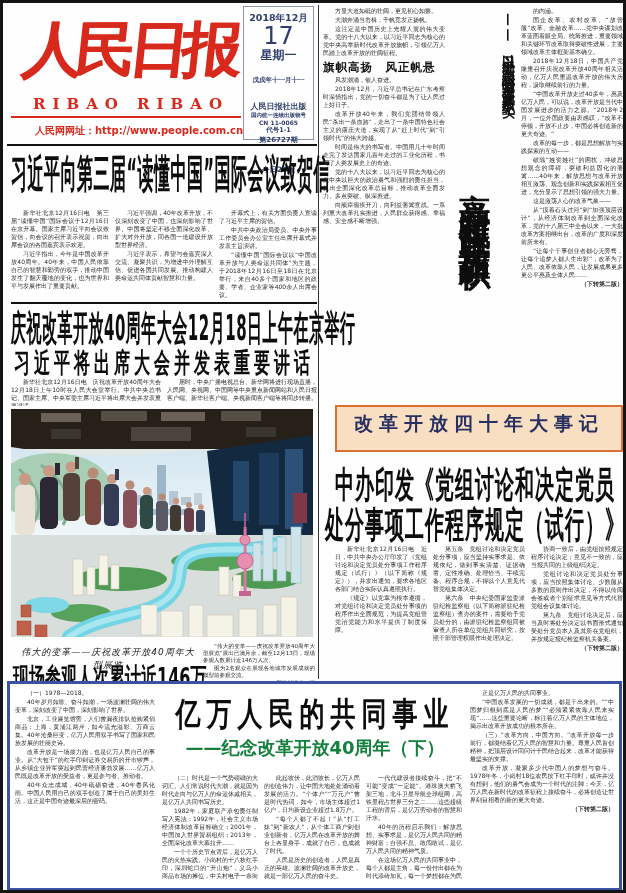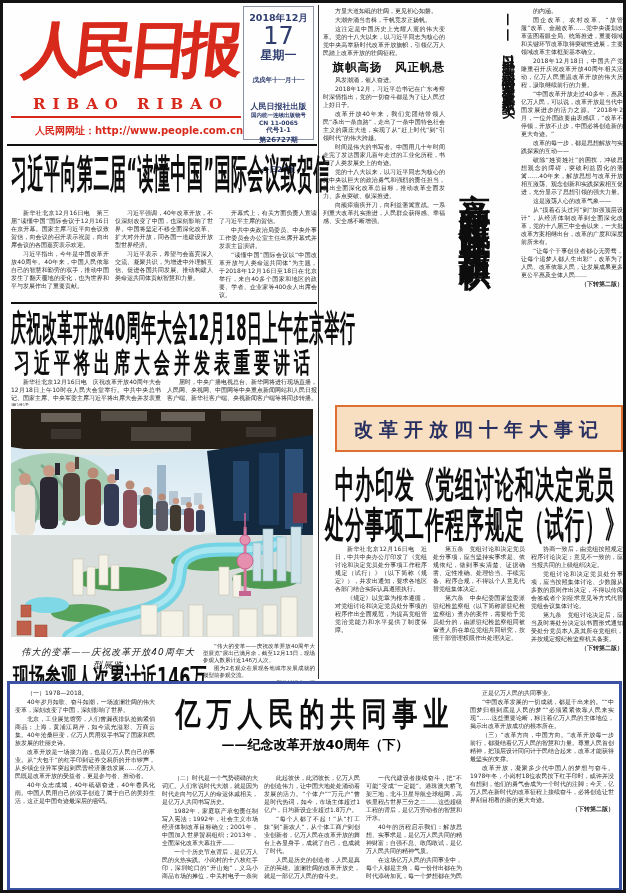--- a/index.html
+++ b/index.html
@@ -54,53 +54,53 @@
   .h-celeb { left:8px; top:304px; width:306px; font-size:15px; transform:scaleY(2.35); letter-spacing:0.5px; }
   .h-celeb-sub { left:8px; top:343px; width:306px; text-align:center; font-size:16px;
     letter-spacing:4px; transform:scaleY(1.7); }
   .h-reg { width:300px; text-align:center; font-size:19px; transform:scaleY(1.9); letter-spacing:1px; }
 
   
   .col { position:absolute; overflow:hidden; font-size:6px; line-height:8px;
     color:#2a2a2a; text-align:justify; }
   .col p.bp { text-indent:2em; margin-bottom:1px; text-align:justify; }
   .col p.turn { text-indent:0; text-align:right; font-weight:bold; }
-  .sect-head { text-align:right; font-weight:bold; font-size:11.5px; color:#111;
+  .sect-head { text-align:left; font-weight:bold; font-size:11.5px; color:#111;
     margin:6px 0 5px; letter-spacing:1px; }
 
   
   .vert { writing-mode:vertical-rl; }
   .v-head { left:446px; top:6px; width:48px; height:390px; font-size:32px; font-weight:bold;
     color:#0d0d0d; letter-spacing:6.5px; text-align:center; }
   .v-sub { left:494px; top:10px; width:20px; height:384px; font-size:13px; font-weight:bold;
     color:#111; letter-spacing:2.5px; }
 
   
   .events-box { left:332px; top:402px; width:288px; height:47px;
     background:#f9dfc1; border:2px solid #dd6f33; text-align:center; }
-  .events-title { margin-top:10px; font-size:19px; font-weight:bold; letter-spacing:6px;
+  .events-title { margin-top:4px; font-size:19px; font-weight:bold; letter-spacing:6px;
     color:#283061; }
   .events-ed { font-size:8px; font-weight:bold; color:#283061; margin-top:2px; letter-spacing:2px; }
 
   
   .photo { left:8px; top:406px; width:302px; height:228px; }
   .cap-kicker { left:14px; top:643px; width:182px; font-size:9px; font-weight:normal;
     font-style:italic; letter-spacing:1px; color:#1a1a1a; text-align:center; }
   .cap-head { left:10px; top:658px; width:190px; font-size:16px; font-weight:bold;
     white-space:nowrap; transform:scaleY(1.7); transform-origin:top left; color:#0d0d0d; }
   .cap-note { left:200px; top:640px; width:112px; height:46px; font-size:5.5px; line-height:7px; }
 
   
   .bottom-box { left:4px; top:678px; width:615px; height:210px;
     border:3px solid #3952a3; background:#fff; }
   .bb-title { left:150px; top:8px; width:310px; text-align:center; font-size:25px;
     font-weight:bold; letter-spacing:6px; color:#0d0d0d; transform:scaleY(1.3);
     transform-origin:top center; white-space:nowrap; }
-  .bb-sub { left:150px; top:52px; width:310px; text-align:center; font-size:13px;
-    font-weight:bold; color:#000000; }
+  .bb-sub { left:150px; top:52px; width:310px; text-align:center; font-size:18px;
+    font-weight:bold; color:#15803d; }
   .bb-byline { left:150px; top:73px; width:310px; text-align:center; font-size:8px;
     letter-spacing:2px; color:#222; }
 </style>
 </head>
 <body>
 
 <div id="page">
 
   <div class="abs mast-title">人民日报</div>
   <div class="abs mast-latin">RIBAO RIBAO</div>

